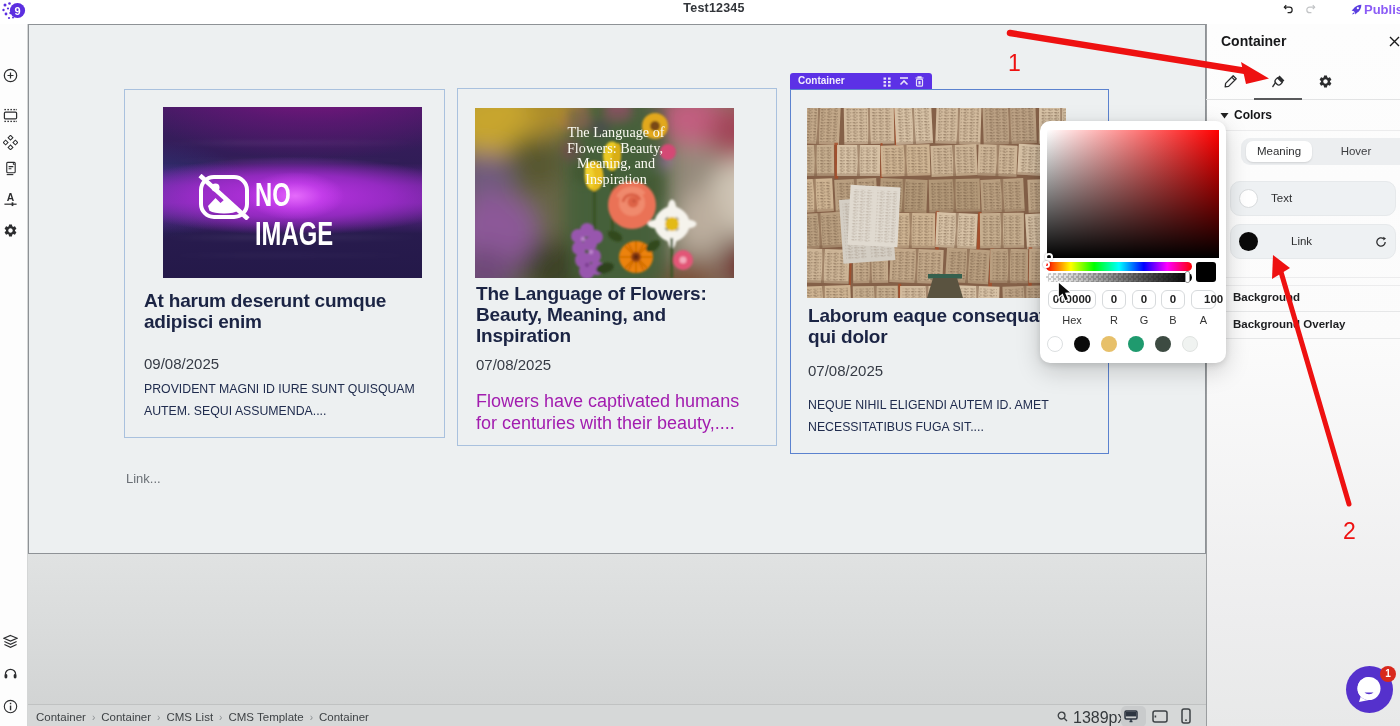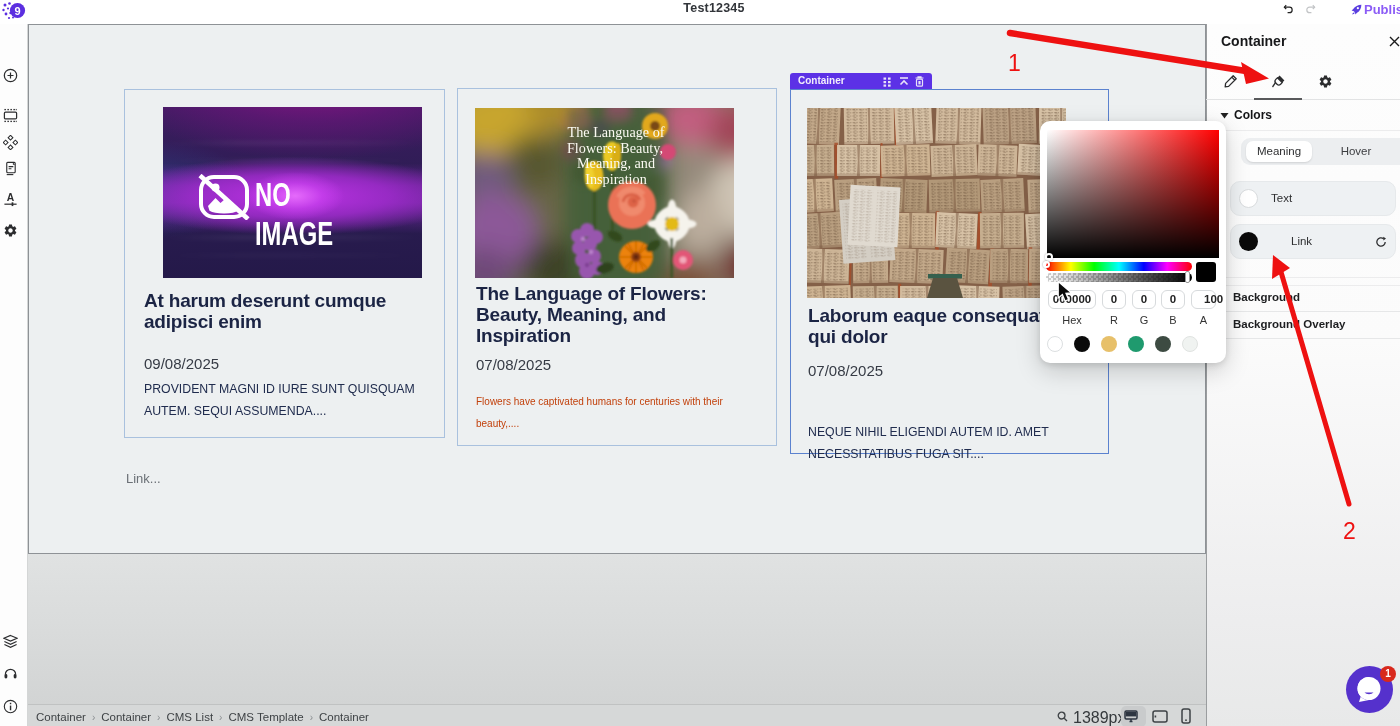--- a/index.html
+++ b/index.html
@@ -33,21 +33,21 @@
   #crumbs .sep { color:#8b8f92; padding:0 6px; font-size:10px; }
   #zoomlabel { left:1045px; top:4px; font-size:16px; color:#35393c; }
 
   
   .card { position:absolute; border:1px solid #a9c1de; }
   .cardimg { position:absolute; left:18px; top:17px; width:259px; overflow:hidden; }
   .ctitle { position:absolute; left:19px; font-size:19px; line-height:20.8px;
     font-weight:bold; color:#1b2444; letter-spacing:-.2px; }
   .cdate { position:absolute; left:19px; font-size:15px; color:#363b45; }
   .cexc  { position:absolute; left:19px; font-size:12.3px; line-height:21.5px; color:#202c4e; }
-  .cexc2 { position:absolute; left:19px; font-size:10px; line-height:21.5px; color:#c2410c; }
+  .cexc2 { position:absolute; left:19px; font-size:18px; line-height:21.5px; color:#a21caf; }
 
   
   #noimg { background:
     radial-gradient(19% 14% at 51% 52%, rgba(236,116,255,.85) 0%, rgba(215,72,250,.5) 55%, rgba(190,60,230,0) 100%),
     radial-gradient(68% 23% at 50% 52%, rgba(192,52,232,.95) 0%, rgba(165,44,210,.78) 55%, rgba(130,36,180,0) 100%),
     linear-gradient(180deg, rgba(120,32,170,0) 33%, rgba(140,40,190,.55) 46%, rgba(150,44,200,.6) 56%, rgba(120,32,170,0) 74%),
     radial-gradient(120% 85% at 58% -30%, rgba(175,18,150,.9) 0%, rgba(120,20,130,.5) 45%, rgba(60,20,100,0) 72%),
     radial-gradient(60% 45% at -5% 48%, rgba(45,75,150,.55) 0%, rgba(40,60,120,0) 65%),
     linear-gradient(180deg, #3c1c60 0%, #2c1d53 45%, #241949 100%); margin-left: 20px;
   }
@@ -658,21 +658,21 @@
               <rect x="45" y="82" width="20" height="52" fill="url(#tx)" opacity="0.45"></rect>
               <rect x="69" y="82" width="20" height="52" fill="url(#tx)" opacity="0.45"></rect>
             </g>
         <rect x="121" y="166" width="34" height="4.5" fill="#35604e"></rect>
         <path d="M126 170 L150 170 L156 190 L120 190 Z" fill="#5a5340"></path>
         </g>
       </svg>
     </div>
     <div class="ctitle" style="left:17px; top:216px; width:300px;">Laborum eaque consequatur<br>qui dolor</div>
     <div class="cdate" style="left:17px; top:272px;">07/08/2025</div>
-    <div class="cexc" style="left:17px; top:305px; width:290px;margin-top:27px;">NEQUE NIHIL ELIGENDI AUTEM ID. AMET NECESSITATIBUS FUGA SIT....</div>
+    <div class="cexc" style="left:17px; top:305px; width:290px;">NEQUE NIHIL ELIGENDI AUTEM ID. AMET NECESSITATIBUS FUGA SIT....</div>
   </div>
 
   <div class="abs" id="ctrlabel">
       <span style="position:absolute;left:8px;top:2px;">Container</span>
     <svg style="position:absolute;left:93px;top:3.5px;" width="9" height="10" viewBox="0 0 9 10">
         <g fill="#e8e2f8">
           <rect x="0.5" y="0.5" width="2.6" height="2.2"></rect>
           <rect x="5" y="0.5" width="2.6" height="2.2"></rect>
           <rect x="0.5" y="4" width="2.6" height="2.2"></rect>
           <rect x="5" y="4" width="2.6" height="2.2"></rect>

